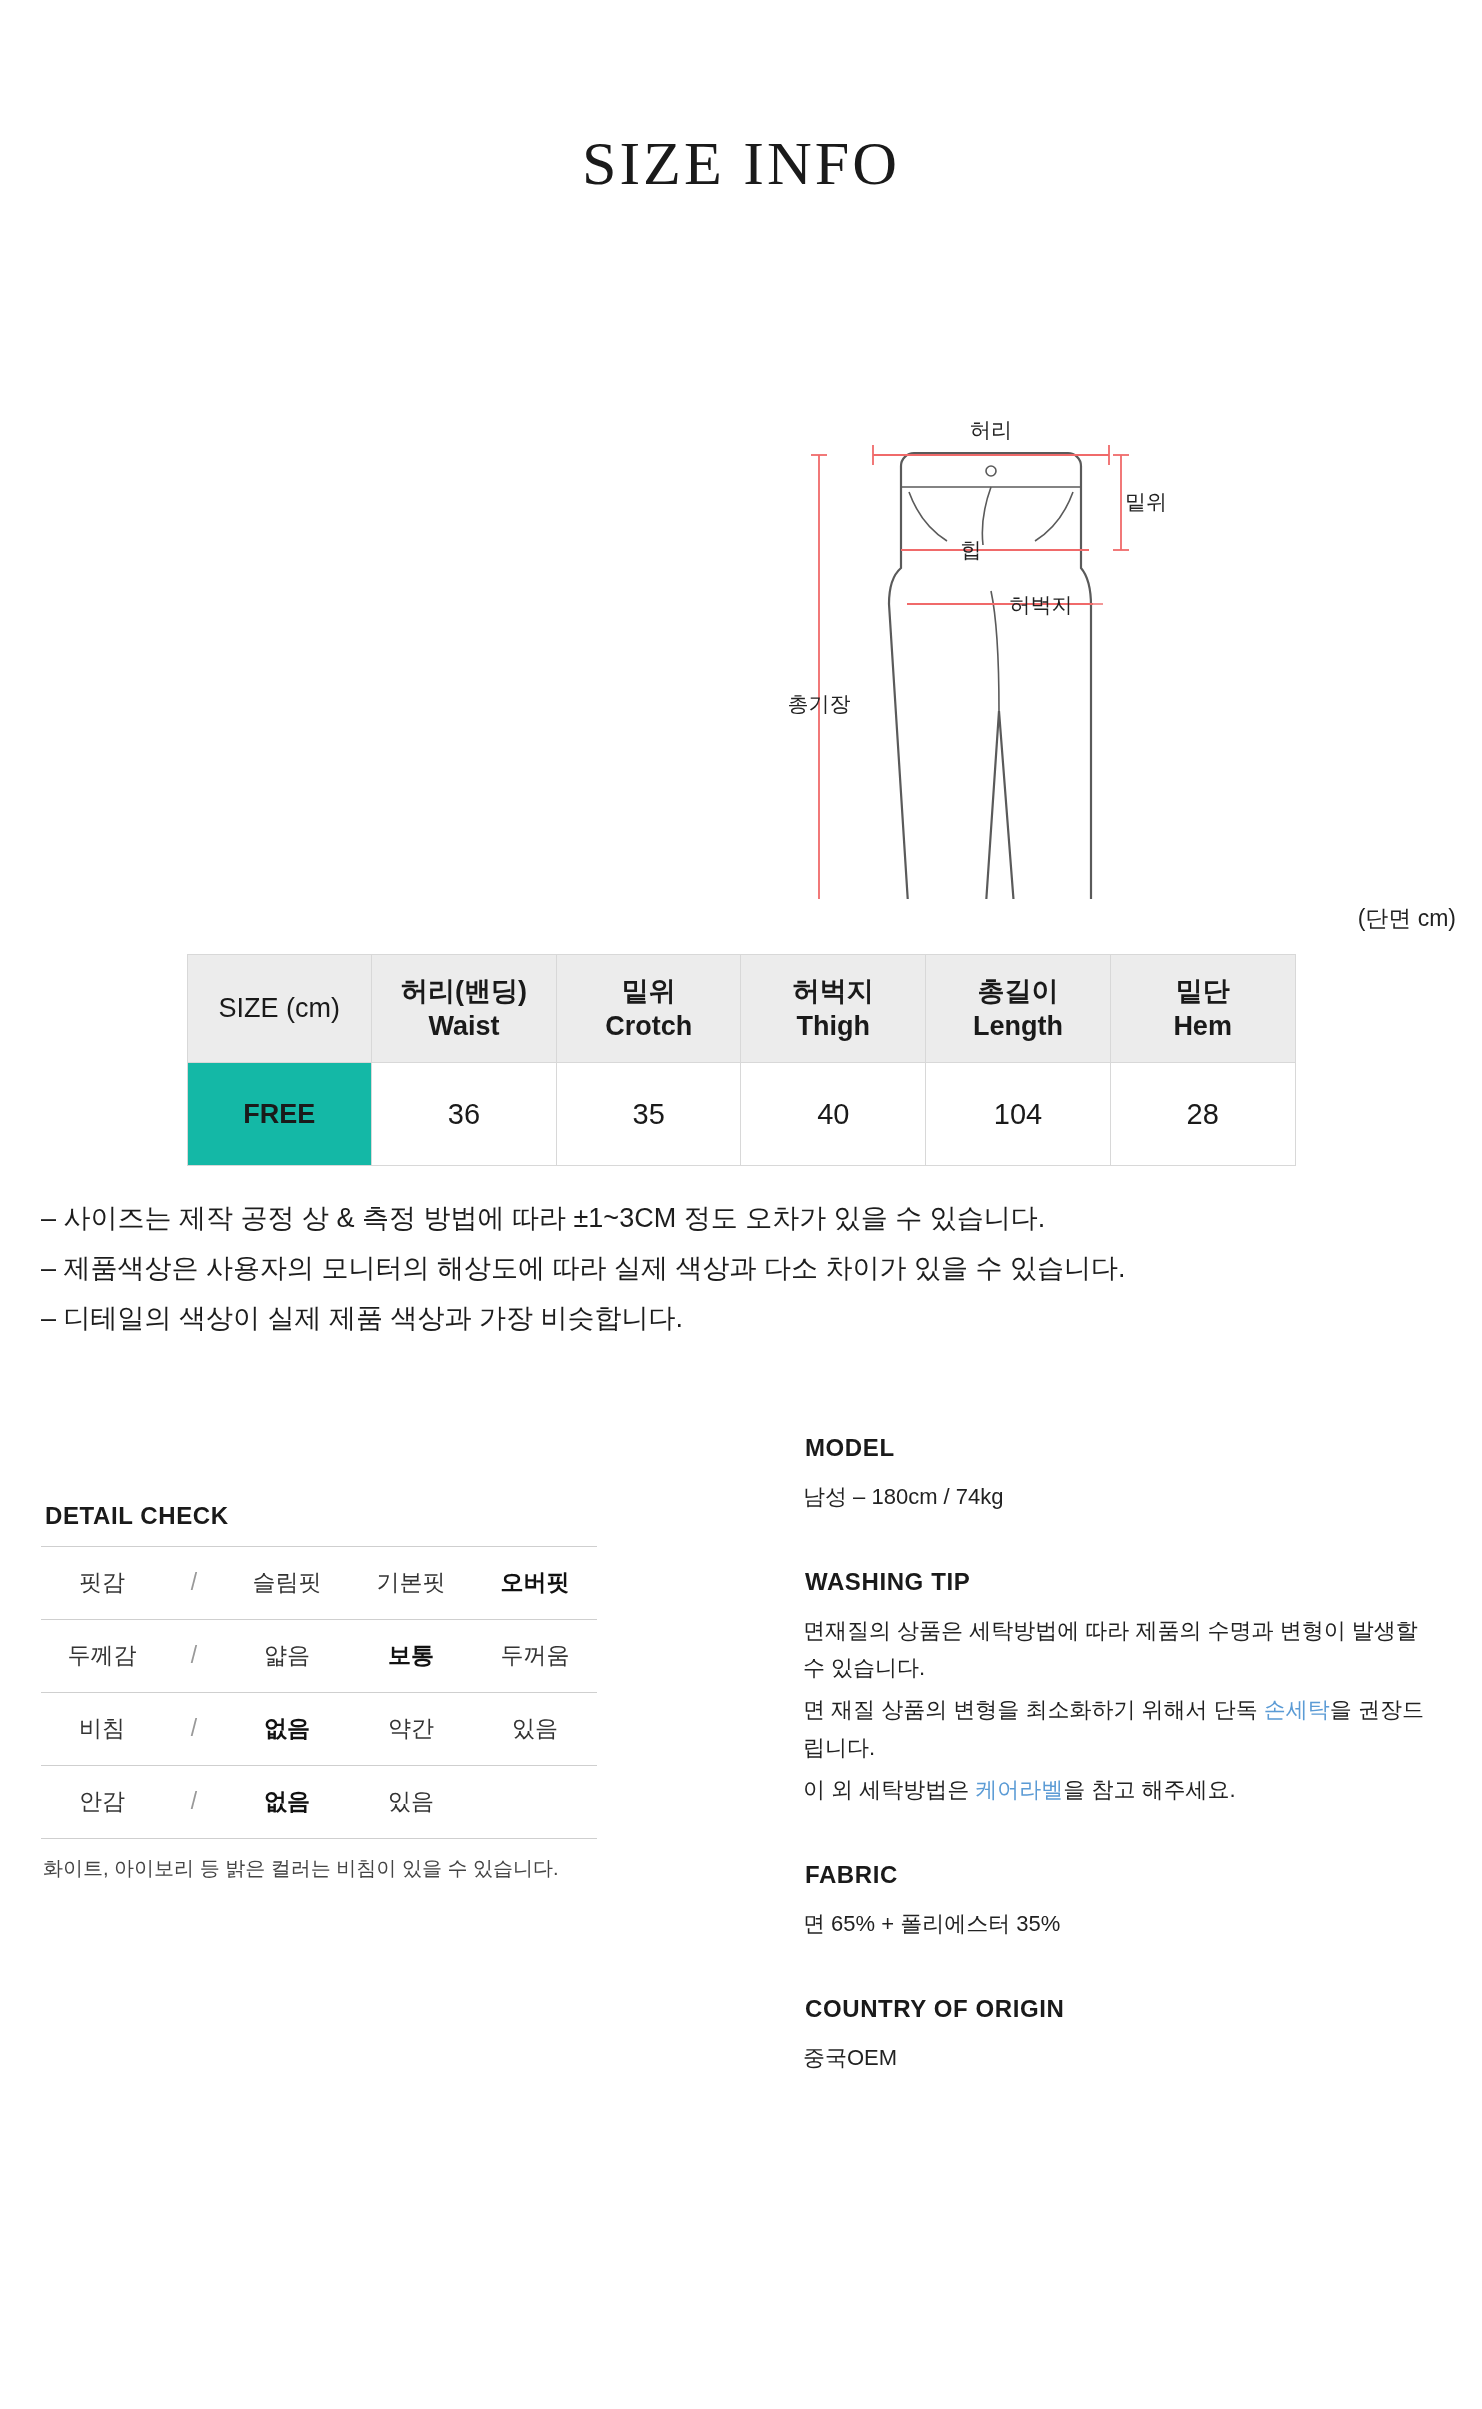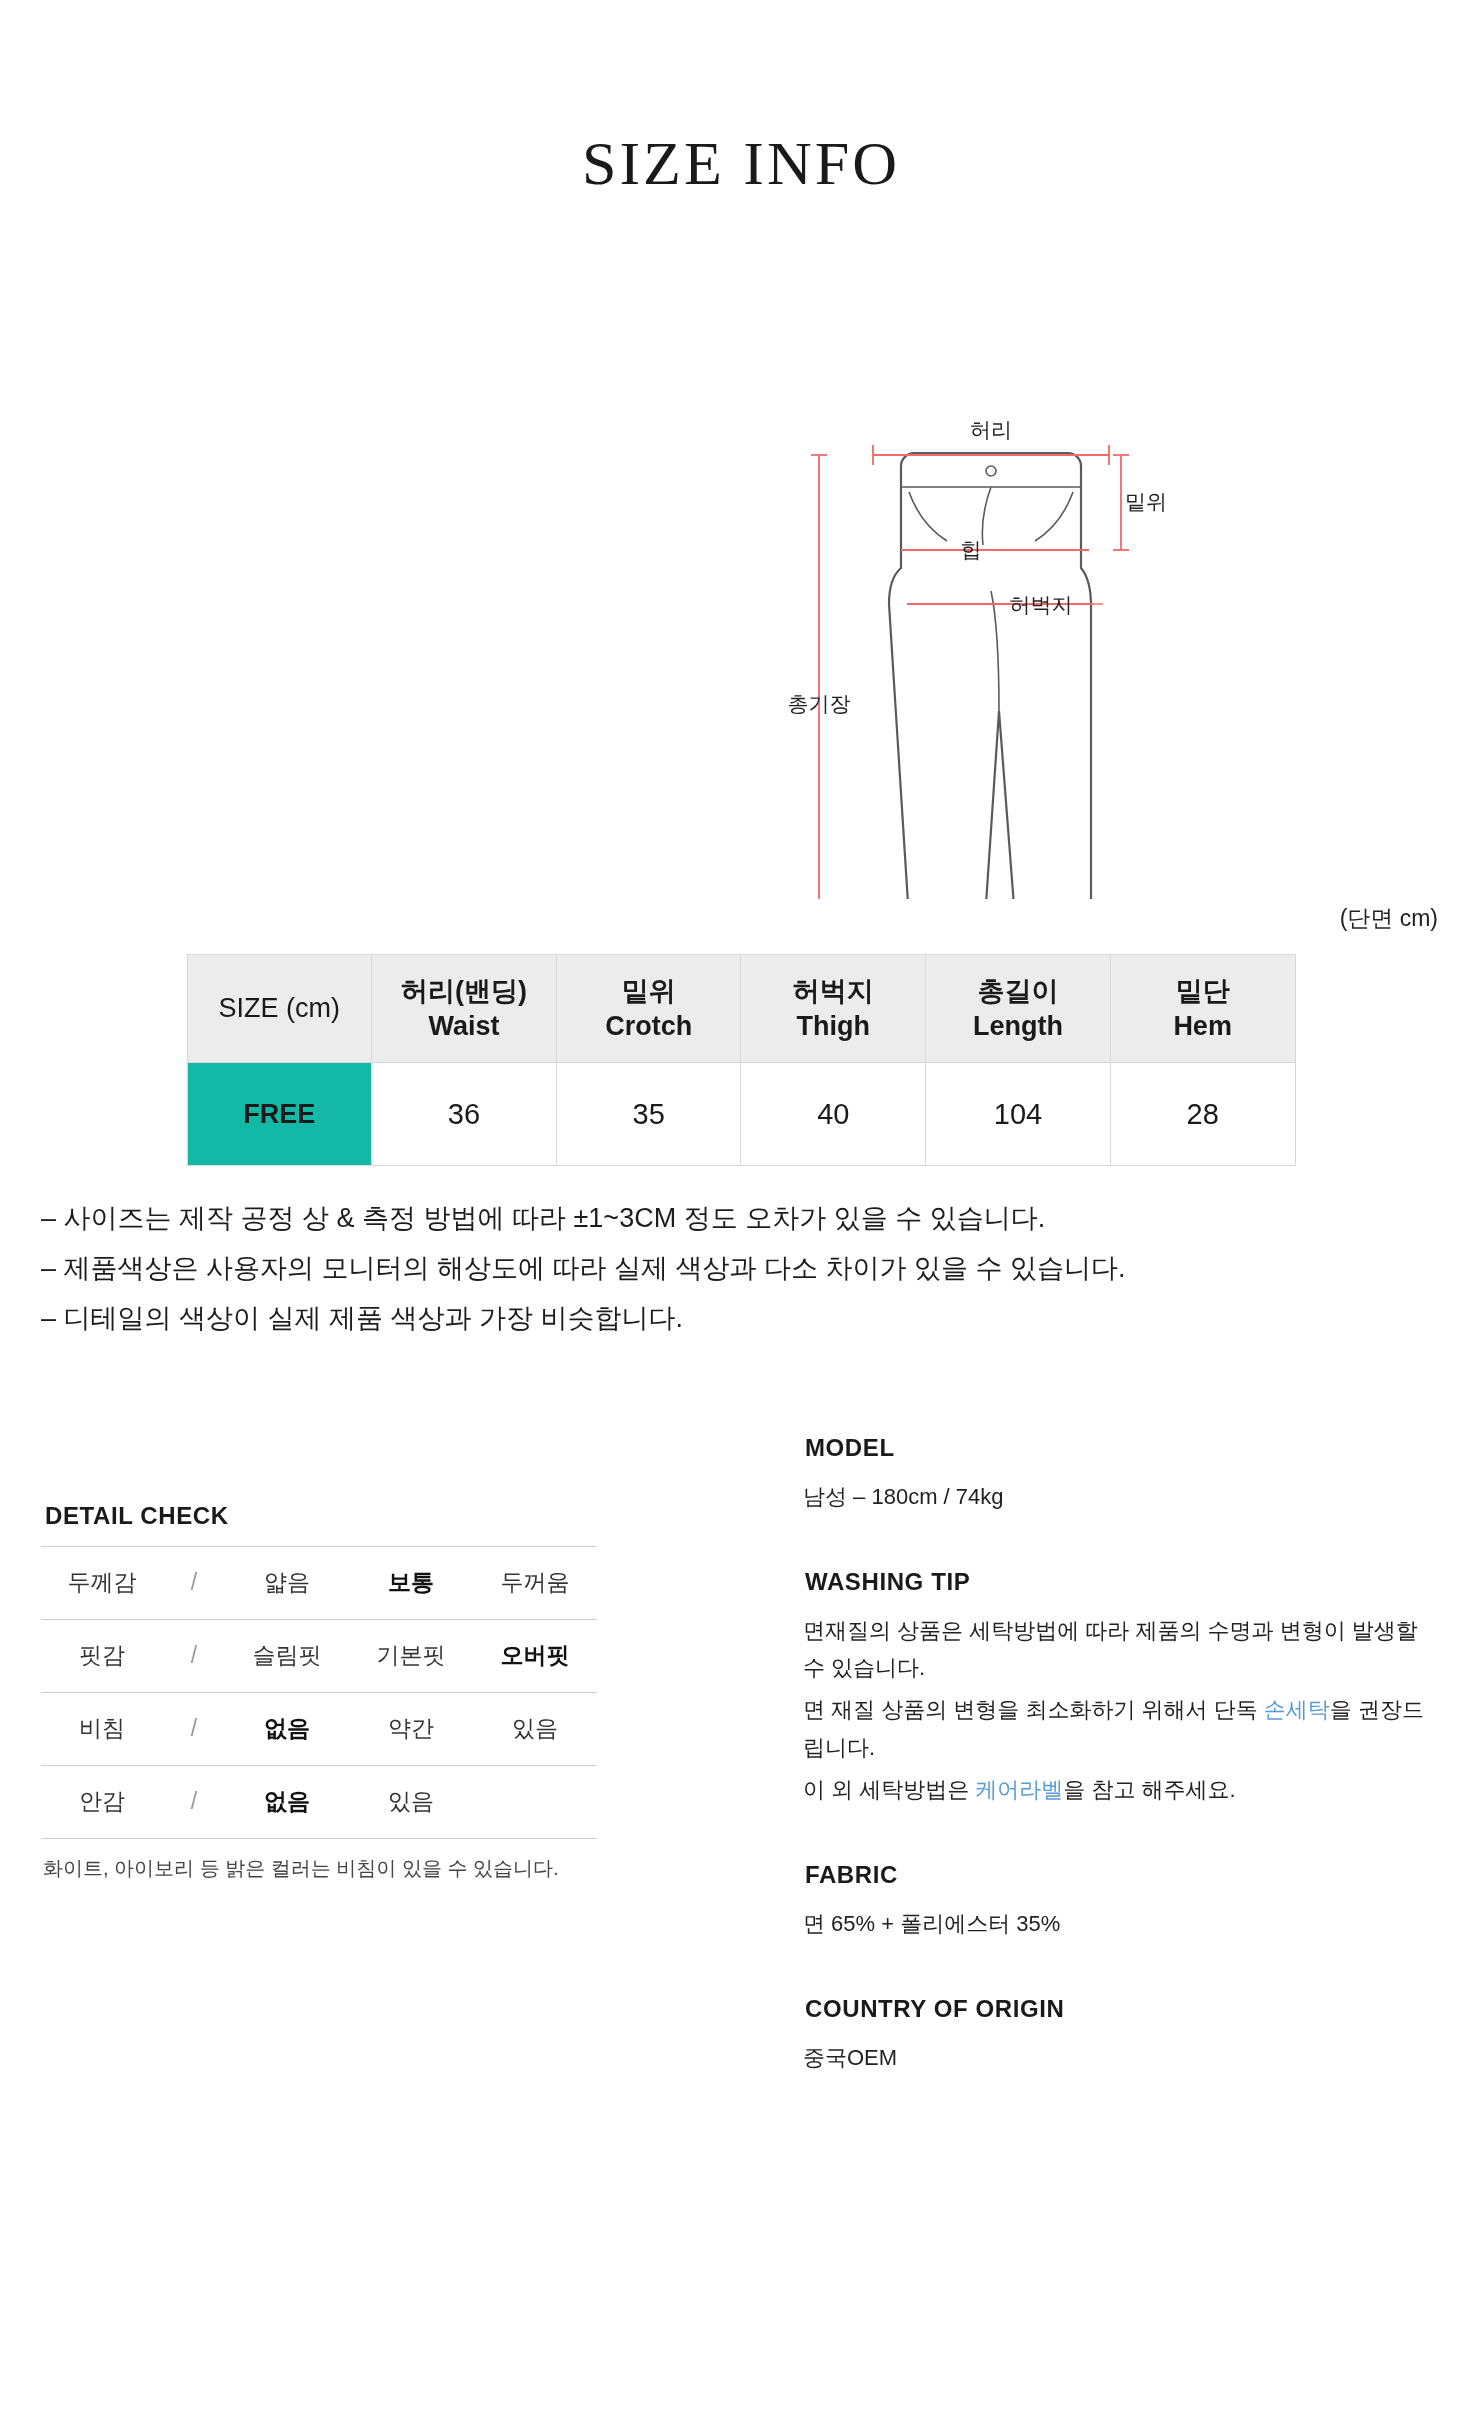--- a/index.html
+++ b/index.html
@@ -34,21 +34,21 @@
     margin-top: 60px;
   }
   .diagram-wrap svg {
     display: block;
     margin: 0 auto;
   }
 
   
   .unit-note {
     text-align: right;
-    padding-right: 44px;
+    padding-right: 26px;
     font-size: 23px;
     color: #222;
     margin-top: 4px;
   }
 
   
   .size-table {
     width: 1109px;
     margin: 20px auto 0 auto;
     border-collapse: collapse;
@@ -262,32 +262,32 @@
   </ul>
 </div>
 
 <div class="bottom">
 
   <div class="col-left">
     <div class="section-title">DETAIL CHECK</div>
     <table class="detail-table">
       <tbody>
         <tr>
+          <td class="c-label">핏감</td>
+          <td class="c-slash">/</td>
+          <td class="c-opt">슬림핏</td>
+          <td class="c-opt">기본핏</td>
+          <td class="c-opt sel">오버핏</td>
+        </tr>
+        <tr>
           <td class="c-label">두께감</td>
           <td class="c-slash">/</td>
           <td class="c-opt">얇음</td>
           <td class="c-opt sel">보통</td>
           <td class="c-opt">두꺼움</td>
-        </tr>
-        <tr>
-          <td class="c-label">핏감</td>
-          <td class="c-slash">/</td>
-          <td class="c-opt">슬림핏</td>
-          <td class="c-opt">기본핏</td>
-          <td class="c-opt sel">오버핏</td>
         </tr>
         <tr>
           <td class="c-label">비침</td>
           <td class="c-slash">/</td>
           <td class="c-opt sel">없음</td>
           <td class="c-opt">약간</td>
           <td class="c-opt">있음</td>
         </tr>
         <tr>
           <td class="c-label">안감</td>

